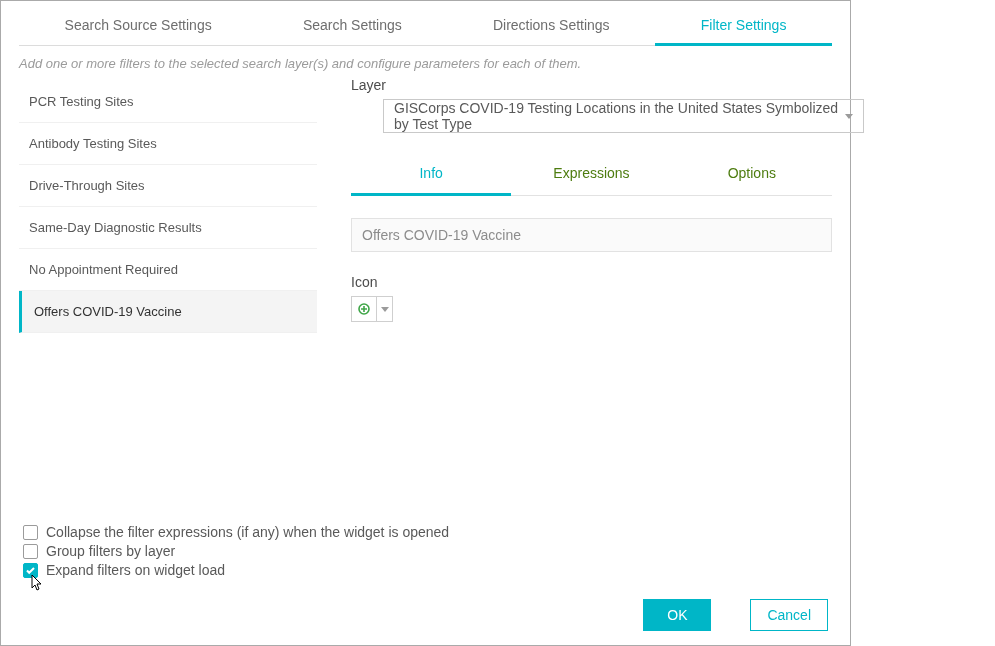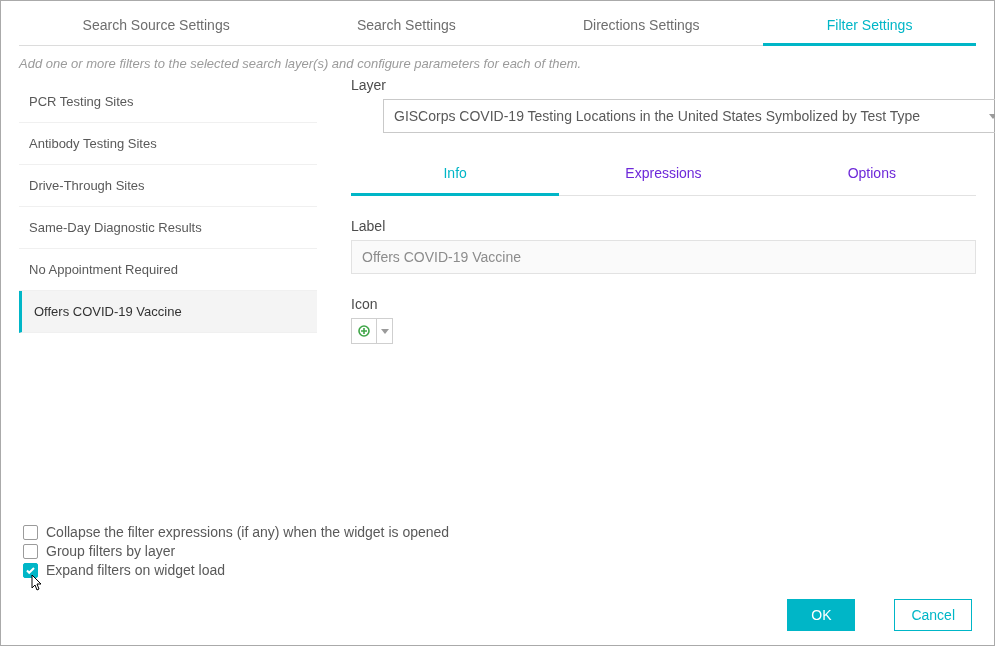--- a/index.html
+++ b/index.html
@@ -1,33 +1,33 @@
 <!DOCTYPE html>
 <html><head>
 <meta charset="utf-8">
 <style>
   * { box-sizing: border-box; font-family: "Avenir Next", "Helvetica Neue", Arial, sans-serif; }
   body { margin: 0; background: #fff; color: #4c4c4c; font-size: 14px; }
-  .frame { width: 995px; height: 646px; border: 1px solid #aaa; position: relative; padding: 0 18px; }
+  .frame { width: 851px; height: 646px; border: 1px solid #aaa; position: relative; padding: 0 18px; }
   .tabs { display: flex; border-bottom: 1px solid #dcdcdc; margin-top: 6px; }
   .tab { flex: 1 1 auto; text-align: center; padding: 10px 4px 10px; cursor: pointer; color: #6e6e6e; }
   .tab.active { color: #00b6c7; border-bottom: 3px solid #00b6c7; margin-bottom: -1px; }
   .hint { font-style: italic; color: #9b9b9b; padding: 10px 0 6px; font-size: 13px; }
   .cols { display: flex; gap: 34px; }
   .left { width: 298px; flex: 0 0 298px; }
   .right { flex: 1 1 auto; }
   .new-filter-btn { width: 100%; background: #00b6c7; color: #fff; border: none; height: 32px; cursor: pointer; display: flex; align-items: center; justify-content: center; gap: 10px; font-size: 14px; }
   .filter-list { margin-top: 4px; }
   .filter-item { padding: 13px 10px; border-bottom: 1px solid #f0f0f0; cursor: pointer; font-size: 13px; color: #595959; }
   .filter-item.selected { background: #f4f4f4; border-left: 3px solid #00b6c7; padding-left: 12px; font-weight: 500; color: #323232; }
   .field-label { font-size: 14px; color: #4c4c4c; margin: 0 0 6px; }
   .select { width: 100%; border: 1px solid #c9c9c9; height: 34px; display: flex; align-items: center; justify-content: space-between; padding: 0 10px; color: #595959; cursor: pointer; margin-left: 32px; }
   .caret { width: 0; height: 0; border-left: 4px solid transparent; border-right: 4px solid transparent; border-top: 5px solid #9b9b9b; }
   .subtabs { display: flex; border-bottom: 1px solid #e2e2e2; margin-top: 22px; }
-  .subtab { flex: 1; text-align: center; padding: 10px 0 12px; color: #6d28d9; cursor: pointer; }
+  .subtab { flex: 1; text-align: center; padding: 10px 0 12px; color: #4d7c0f; cursor: pointer; }
   .subtab.active { color: #00b6c7; border-bottom: 3px solid #00b6c7; margin-bottom: -1px; }
   .label-block { margin-top: 22px; }
   .text-input { width: 100%; border: 1px solid #e2e2e2; background: #fafafa; height: 34px; padding: 0 10px; color: #8c8c8c; font-size: 14px; }
   .icon-block { margin-top: 22px; }
   .icon-picker { display: inline-flex; align-items: center; border: 1px solid #cfcfcf; height: 26px; }
   .icon-picker .glyph { width: 24px; display: flex; align-items: center; justify-content: center; color: #3fa648; font-weight: bold; font-size: 14px; }
   .icon-picker .arrow { width: 16px; border-left: 1px solid #cfcfcf; display: flex; align-items: center; justify-content: center; height: 100%; }
   .checks { position: absolute; left: 22px; bottom: 64px; }
   .check-row { display: flex; align-items: center; gap: 8px; margin: 3px 0; color: #595959; cursor: pointer; }
   .cb { width: 15px; height: 15px; border: 1px solid #9b9b9b; border-radius: 2px; display: inline-flex; align-items: center; justify-content: center; background: #fff; }
@@ -74,21 +74,20 @@
         <span class="caret"></span>
       </div>
 
       <div class="subtabs">
         <div class="subtab active">Info</div>
         <div class="subtab">Expressions</div>
         <div class="subtab">Options</div>
       </div>
 
       <div class="label-block">
-        <div class="field-label">Label</div>
         <input class="text-input" value="Offers COVID-19 Vaccine" style="">
       </div>
 
       <div class="icon-block">
         <div class="field-label">Icon</div>
         <div class="icon-picker">
           <span class="glyph">
             <svg width="12" height="12" viewBox="0 0 12 12">
                 <circle cx="6" cy="6" r="5" fill="none" stroke="#3fa648" stroke-width="1.6"></circle>
                 <path d="M6 3v6M3 6h6" stroke="#3fa648" stroke-width="1.6"></path>

